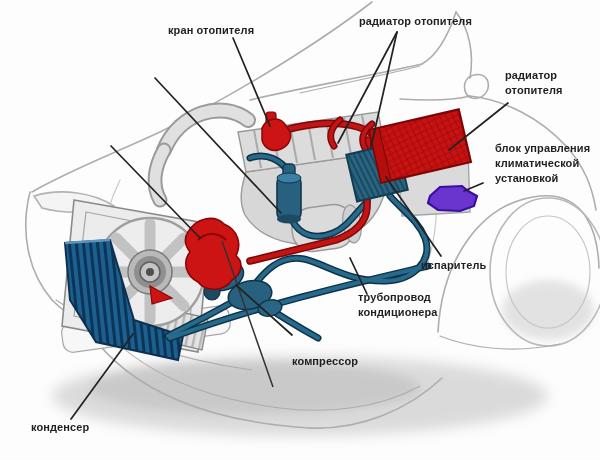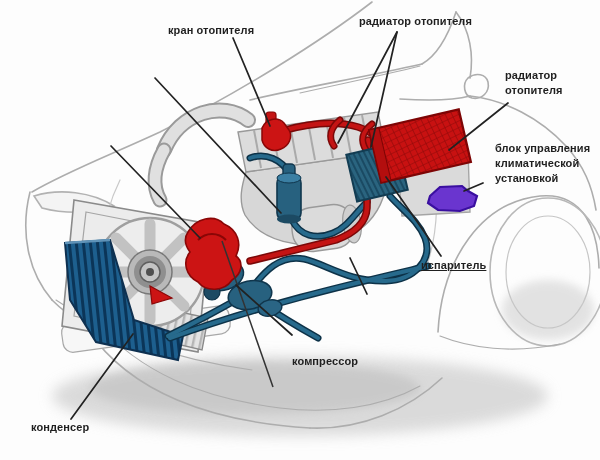--- a/index.html
+++ b/index.html
@@ -213,16 +213,18 @@
   </g>
 </svg>
 
   <div class="lbl" style="left:168px;top:23px;">кран отопителя</div>
   <div class="lbl" style="left:359px;top:14px;">радиатор отопителя</div>
   <div class="lbl" style="left:495px;top:141px;">блок управления
 климатической
 установкой</div>
   <div class="lbl" style="left:505px;top:68px;">радиатор
 отопителя</div>
-  <div class="lbl" style="left:421px;top:258px;text-decoration:underline;">испаритель</div>
+  <div class="lbl" style="left:421px;top:258px;">испаритель</div>
+  <div class="lbl" style="left:358px;top:290px;">трубопровод
+кондиционера</div>
   <div class="lbl" style="left:292px;top:330px;margin-top:24px;">компрессор</div>
   <div class="lbl" style="left:31px;top:420px;">конденсер</div>
 </div>
 
 </body></html>

